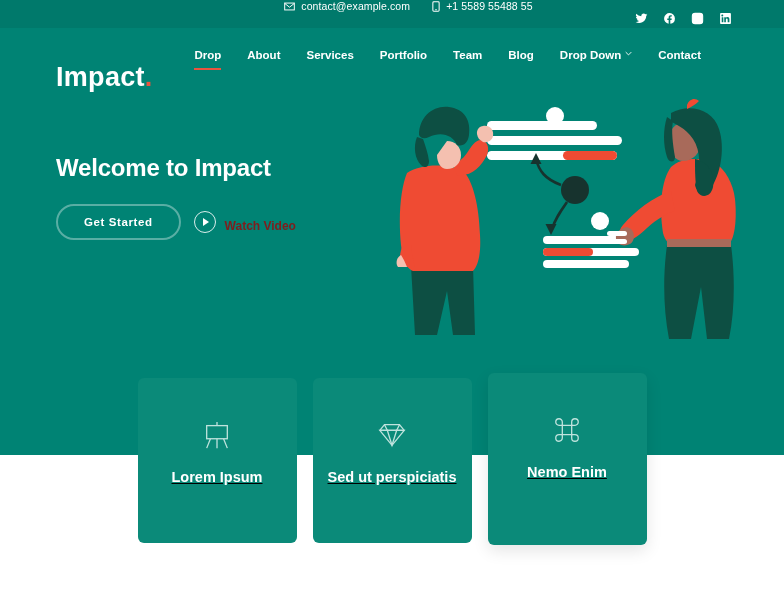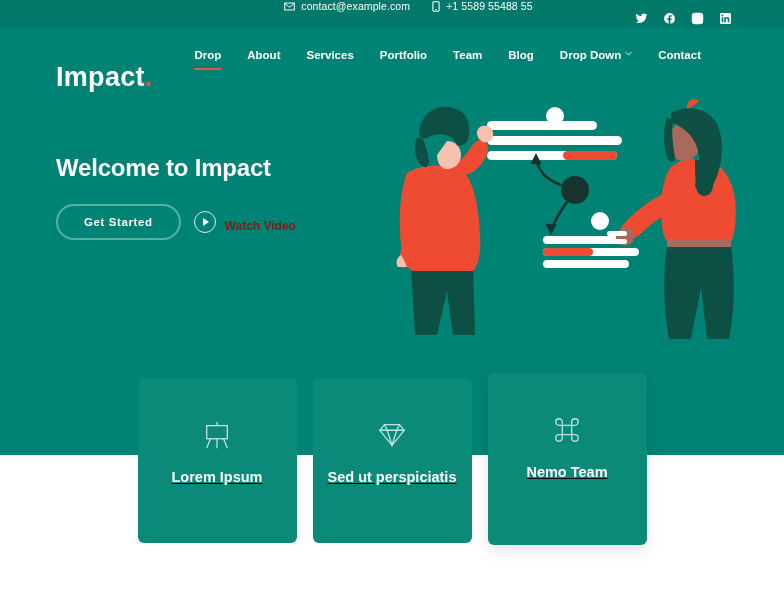--- a/index.html
+++ b/index.html
@@ -472,16 +472,16 @@
   <div class="card c4">
     <div class="card-icon">
       <svg width="30" height="30" viewBox="0 0 32 32" fill="none" stroke="#bfe3dd" stroke-width="1.4">
         <path d="M11 11 H21 V21 H11 Z"></path>
         <path d="M11 11 V7.5 A3.5 3.5 0 1 0 7.5 11 Z"></path>
         <path d="M21 11 V7.5 A3.5 3.5 0 1 1 24.5 11 Z"></path>
         <path d="M11 21 V24.5 A3.5 3.5 0 1 1 7.5 21 Z"></path>
         <path d="M21 21 V24.5 A3.5 3.5 0 1 0 24.5 21 Z"></path>
       </svg>
     </div>
-    <div class="card-title">Nemo Team</div>
+    <div class="card-title">Nemo Enim</div>
   </div>
 
 </div>
 
 </body></html>

